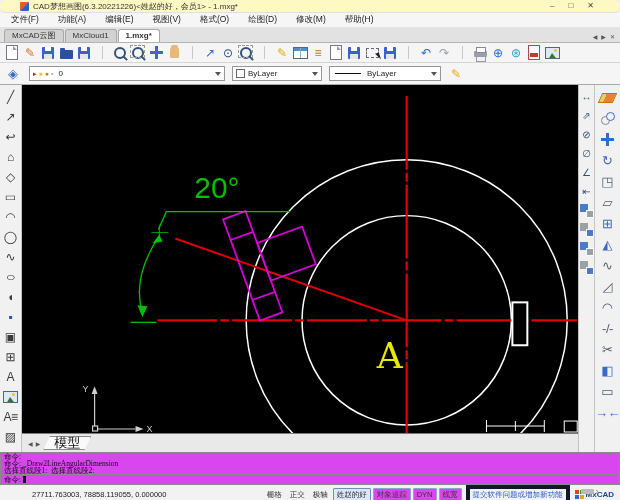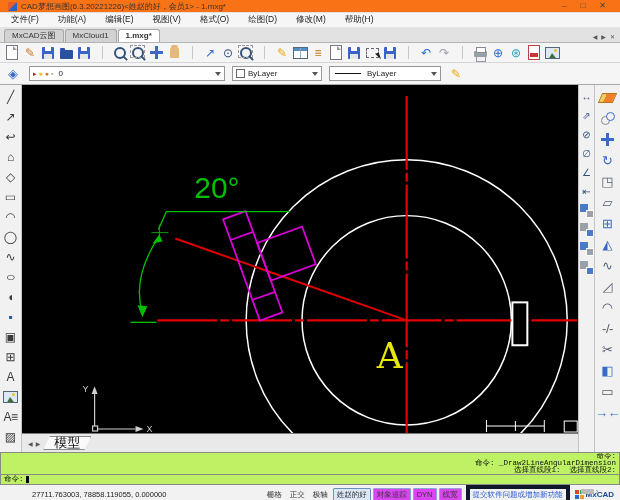--- a/index.html
+++ b/index.html
@@ -1,19 +1,19 @@
 <!DOCTYPE html>
 <html><head>
 <meta charset="utf-8">
 <style>
   html,body{margin:0;padding:0;width:620px;height:500px;overflow:hidden;
     font-family:"Liberation Sans",sans-serif;background:#f0f0f0;-webkit-font-smoothing:antialiased;}
   .app{width:620px;height:500px;display:flex;flex-direction:column;position:relative;background:#f0f0f0;}
   
-  .titlebar{height:13px;background:#f97316;border-bottom:1px solid #e0e0e0;display:flex;align-items:center;padding:0 8px;box-sizing:border-box;flex:0 0 13px;}
+  .titlebar{height:13px;background:#fef9c3;border-bottom:1px solid #e0e0e0;display:flex;align-items:center;padding:0 20px;box-sizing:border-box;flex:0 0 13px;border-radius:6px;}
   .appicon{width:9px;height:9px;background:linear-gradient(135deg,#e85c2a 45%,#2a62c8 55%);border-radius:1px;margin-right:4px;flex:0 0 9px;}
   .title{font-size:8px;color:#333;white-space:nowrap;overflow:hidden;flex:1;}
   .winctl{display:flex;gap:14px;margin-right:6px;}
   .winctl span{font-size:8px;color:#444;cursor:default;line-height:10px;}
   
   .menubar{height:14px;flex:0 0 14px;background:#f6f6f6;border-bottom:1px solid #e4e4e4;display:flex;align-items:center;padding-left:6px;gap:9px;}
   .mitem{font-size:8.5px;color:#222;padding:1px 5px;}
   
   .tabstrip{height:14px;flex:0 0 14px;background:#e2e2e2;border-bottom:1px solid #b4b4b4;display:flex;align-items:flex-end;padding-left:4px;}
   .dtab{font-size:8px;color:#333;background:#d2d2d2;border:1px solid #a8a8a8;border-bottom:none;border-radius:3px 3px 0 0;padding:1px 7px;margin-right:1px;line-height:10px;}
@@ -84,21 +84,21 @@
   .circ2::before{content:"";position:absolute;left:0;top:4px;width:7px;height:7px;border:1.5px solid #888;border-radius:50%;}
   .circ2::after{content:"";position:absolute;left:5px;top:0;width:7px;height:7px;border:1.5px solid #3a6ac8;border-radius:50%;background:#f1f1f1;}
   .eraser{width:13px;height:8px;background:linear-gradient(90deg,#e8d060 30%,#f08030 30%);border:1px solid #c07010;transform:skewX(-24deg);}
   .sqA,.sqB{width:14px;height:14px;position:relative;}
   .sqA::before,.sqB::before{content:"";position:absolute;left:0;top:0;width:8px;height:8px;}
   .sqA::after,.sqB::after{content:"";position:absolute;right:0;bottom:0;width:8px;height:8px;border:1px solid #fff;box-sizing:border-box;}
   .sqA::before{background:#9aa0a8;} .sqA::after{background:#4a7ac8;}
   .sqB::before{background:#4a7ac8;} .sqB::after{background:#9aa0a8;}
   .squish{transform:scaleX(1.35);}
   
-  .cmd{flex:0 0 33px;height:33px;background:#bef264;box-sizing:border-box;font-family:Liberation Mono, monospace;text-align:right;}
+  .cmd{flex:0 0 33px;height:33px;background:#d946ef;box-sizing:border-box;font-family:Liberation Serif, serif;}
   .cmdhist{height:23px;border:1px solid #8a8a8a;box-sizing:border-box;padding:0 3px;overflow:hidden;}
   .cmdin{height:10px;border:1px solid #8a8a8a;border-top:none;box-sizing:border-box;padding:0 3px;display:flex;align-items:center;}
   .cline{font-size:7.5px;line-height:7px;color:#111;white-space:pre;}
   .cur{display:inline-block;width:3px;height:7px;background:#000;margin-left:2px;}
   
   .statusbar{flex:0 0 19px;height:19px;background:#f2f2f2;display:flex;align-items:center;font-size:7.5px;color:#222;padding:0 4px;box-sizing:border-box;}
   .coords{white-space:nowrap;padding-left:28px;}
   .sspace{flex:1;}
   .toggle{padding:1px 3px;margin-left:2px;color:#333;white-space:nowrap;}
   .toggle.boxed{border:1px solid #8aa8cc;background:#d946ef;border-radius:1px;}

